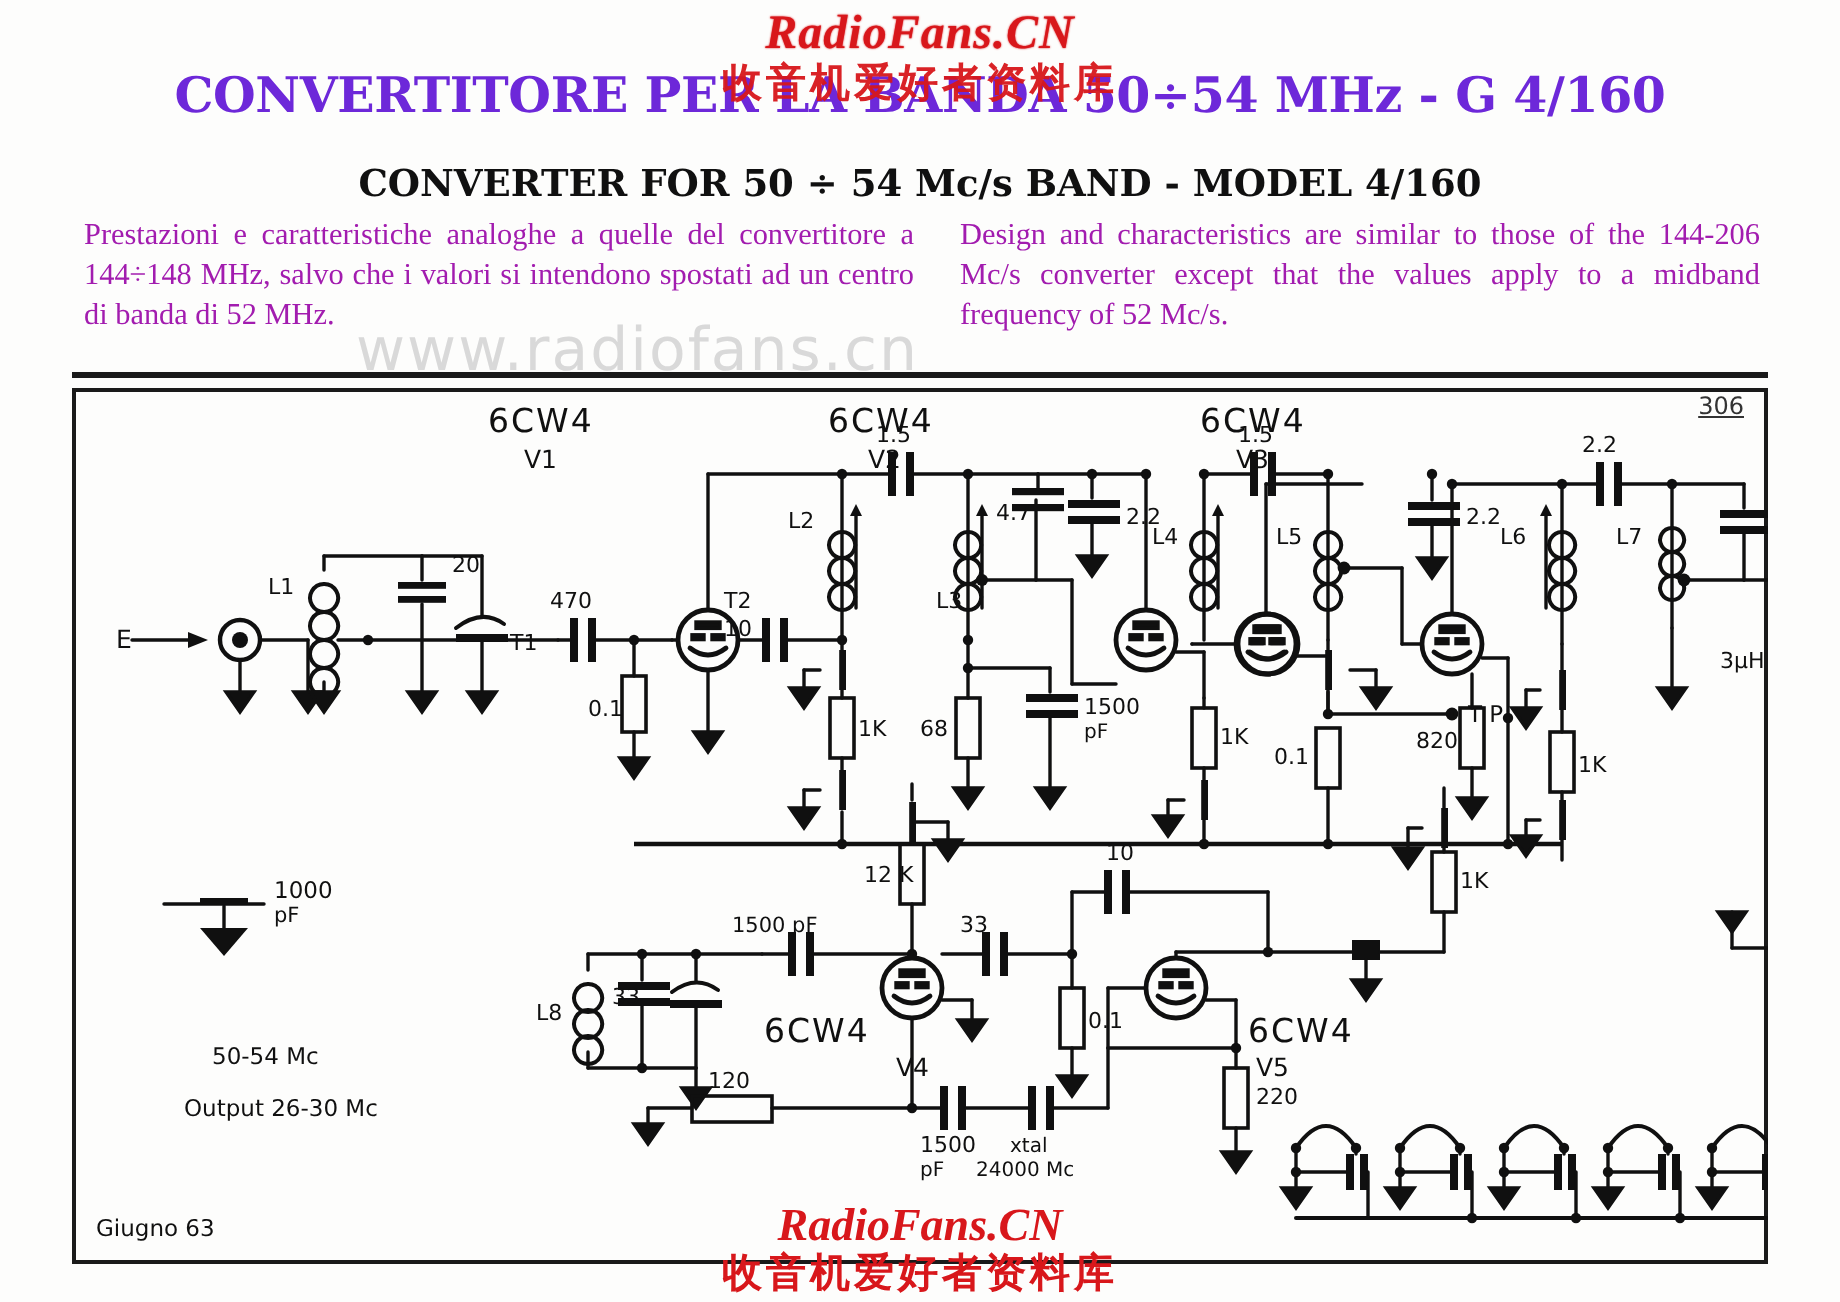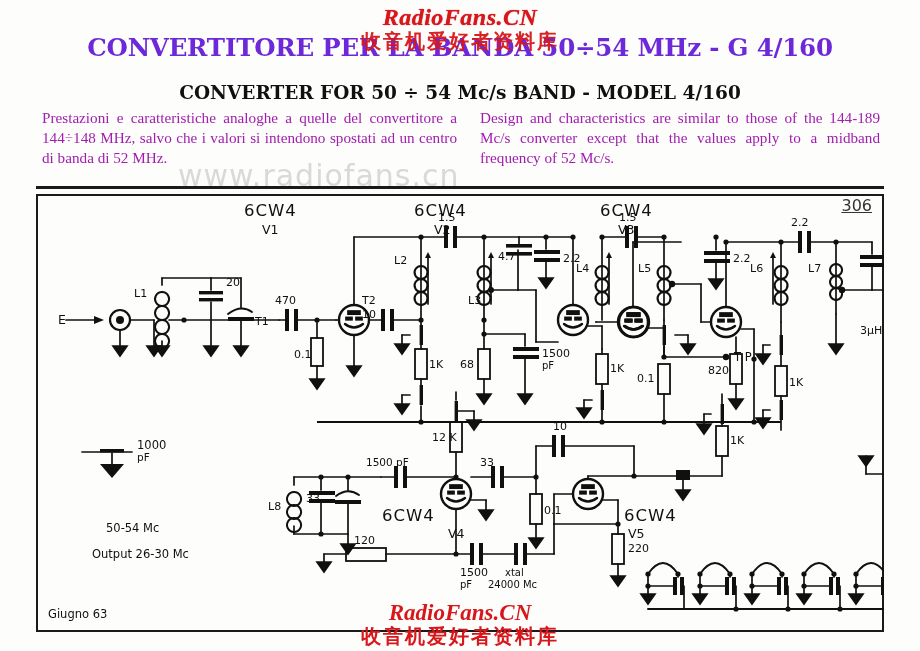--- a/index.html
+++ b/index.html
@@ -58,37 +58,37 @@
     background:#1a1a1a;z-index:3;
   }
   
   .frame{
     position:absolute;left:36px;top:194px;width:848px;height:438px;
     border:2.2px solid #1a1a1a;box-sizing:border-box;background:transparent;
     z-index:2;
   }
   #schem{position:absolute;left:36px;top:194px;z-index:4;}
   .pagenum{
-    position:absolute;right:48px;top:196px;font-size:16px;
+    position:absolute;right:48px;top:196px;font-size:12px;
     font-family:"DejaVu Sans",sans-serif;color:#333;z-index:5;text-decoration:underline;
   }
   text{font-family:"DejaVu Sans",sans-serif;fill:#101010;}
 </style>
 </head>
 <body>
 
 <div class="wm-gray">www.radiofans.cn</div>
 <div class="wm-red-top">RadioFans.CN</div>
 <div class="wm-cn-top">收音机爱好者资料库</div>
 
 <div class="title-it">CONVERTITORE PER LA BANDA 50÷54 MHz - G 4/160</div>
 <div class="title-en">CONVERTER FOR 50 ÷ 54 Mc/s BAND - MODEL 4/160</div>
 
 <div class="para" id="para-it">Prestazioni e caratteristiche analoghe a quelle del convertitore a 144÷148 MHz, salvo che i valori si intendono spostati ad un centro di banda di 52 MHz.</div>
-<div class="para" id="para-en">Design and characteristics are similar to those of the 144-189 Mc/s converter except that the values apply to a midband frequency of 52 Mc/s.</div>
+<div class="para" id="para-en">Design and characteristics are similar to those of the 144-206 Mc/s converter except that the values apply to a midband frequency of 52 Mc/s.</div>
 
 <div class="rule"></div>
 
 <div class="frame"></div>
 <div class="pagenum">306</div>
 
 <svg id="schem" width="848" height="438" viewBox="0 0 848 438">
   <defs>
     <g id="gnd">
       <path d="M -7,0 L 7,0 L 0,10 Z" fill="#101010"></path>

